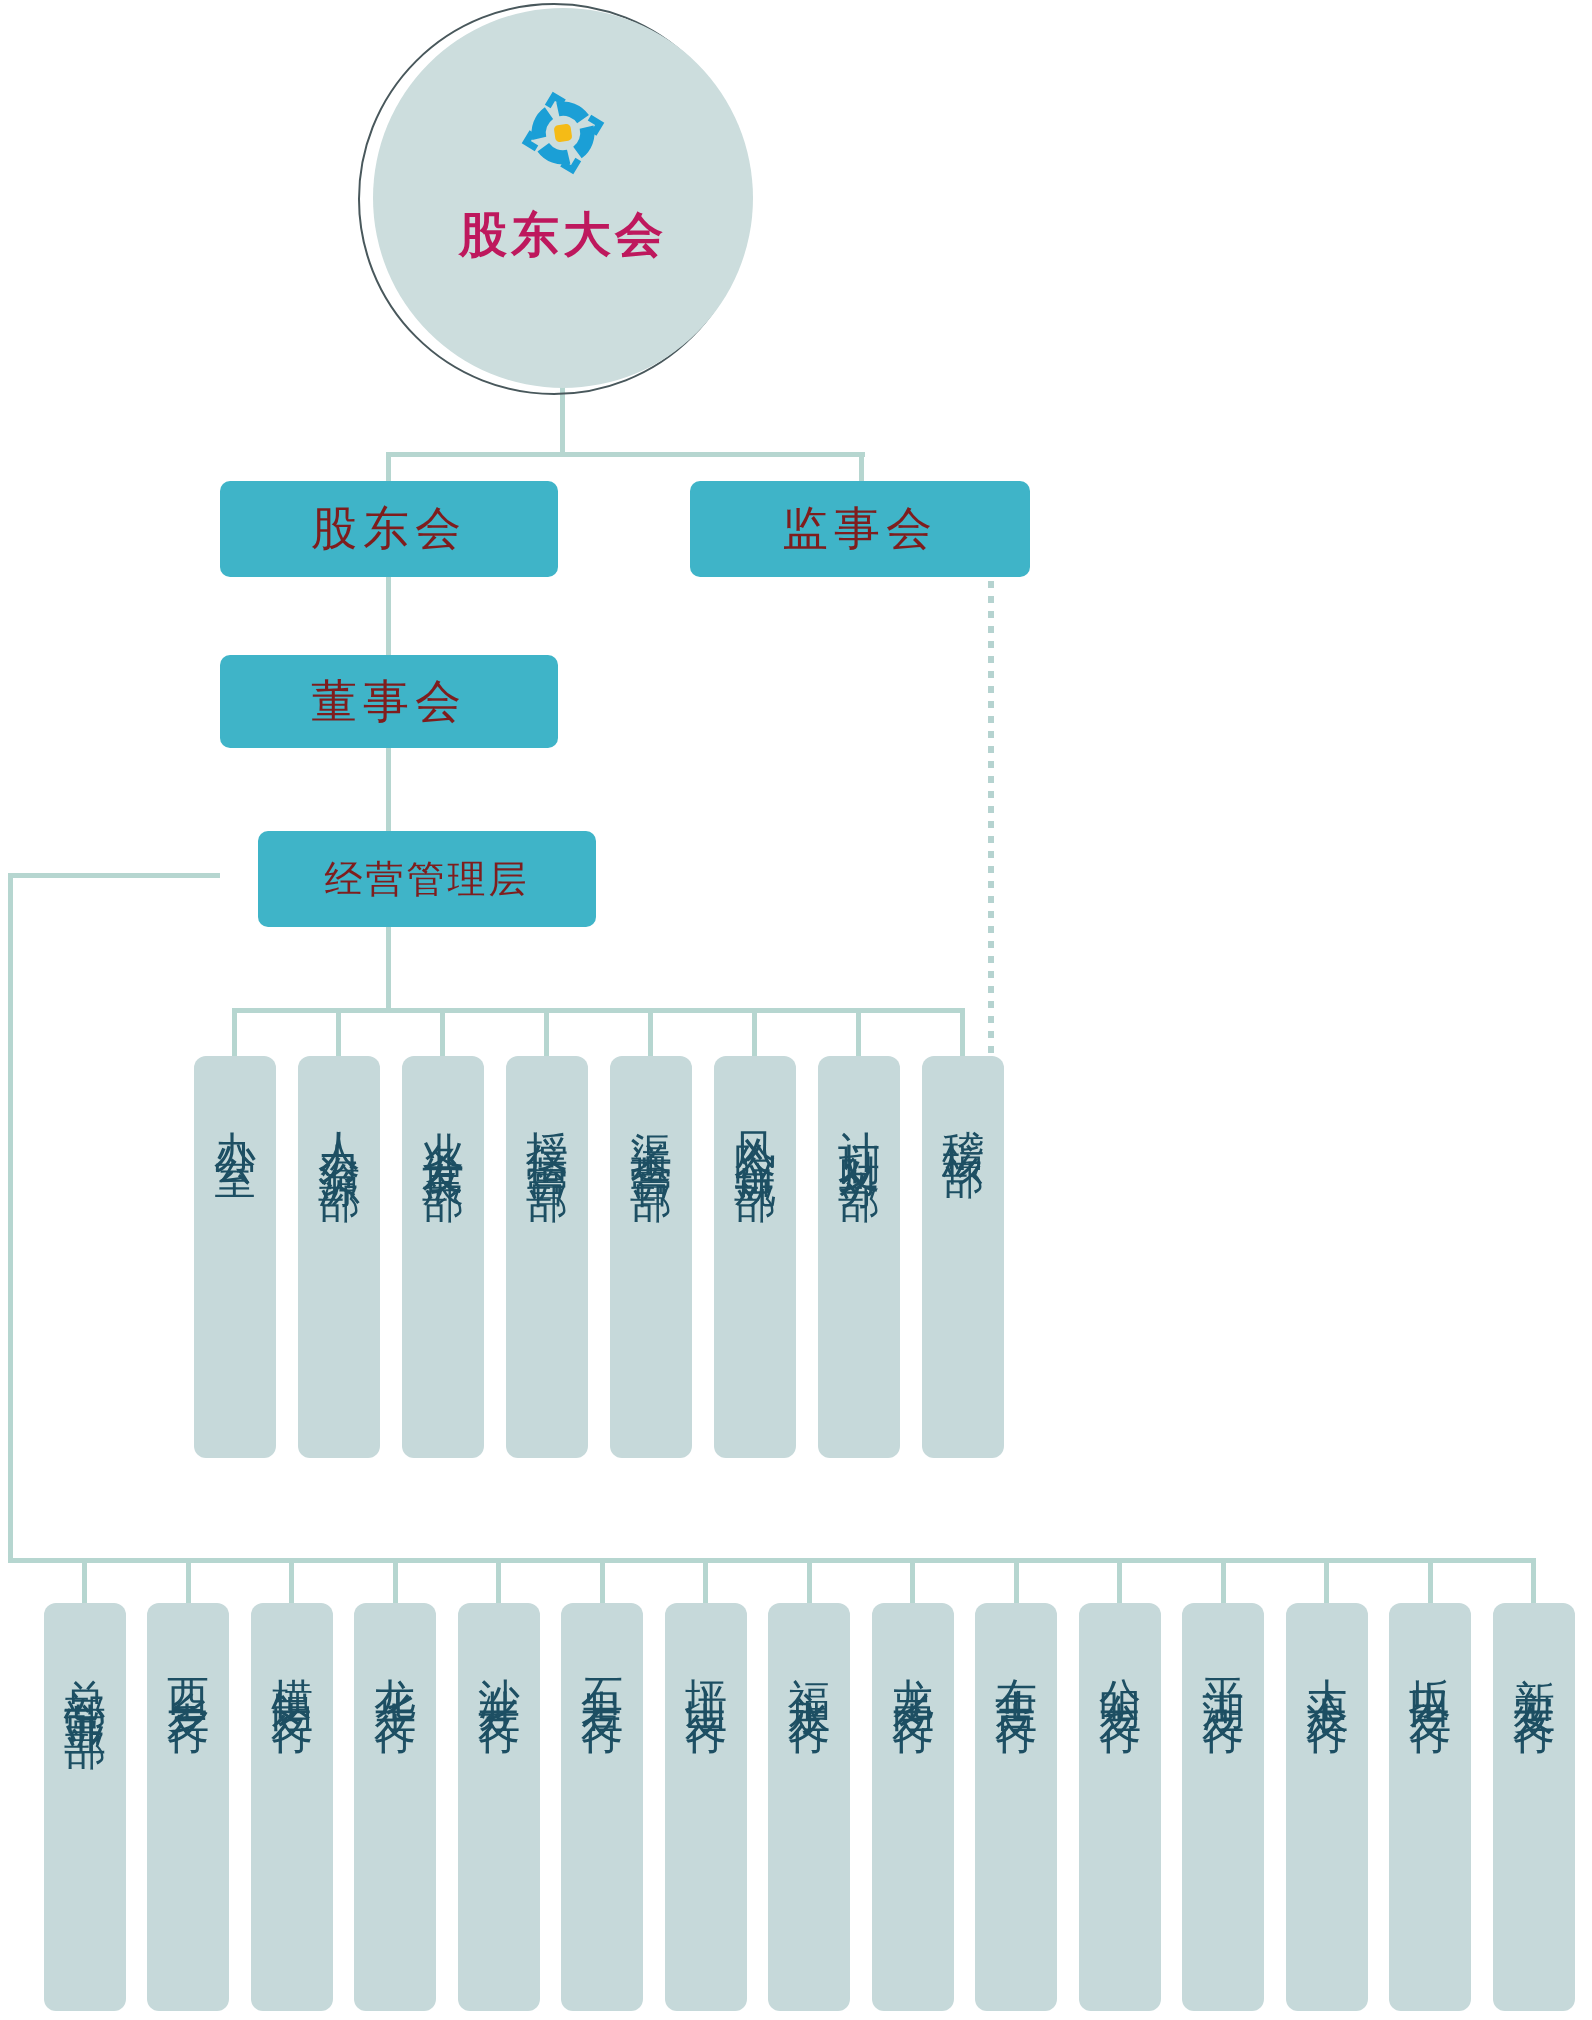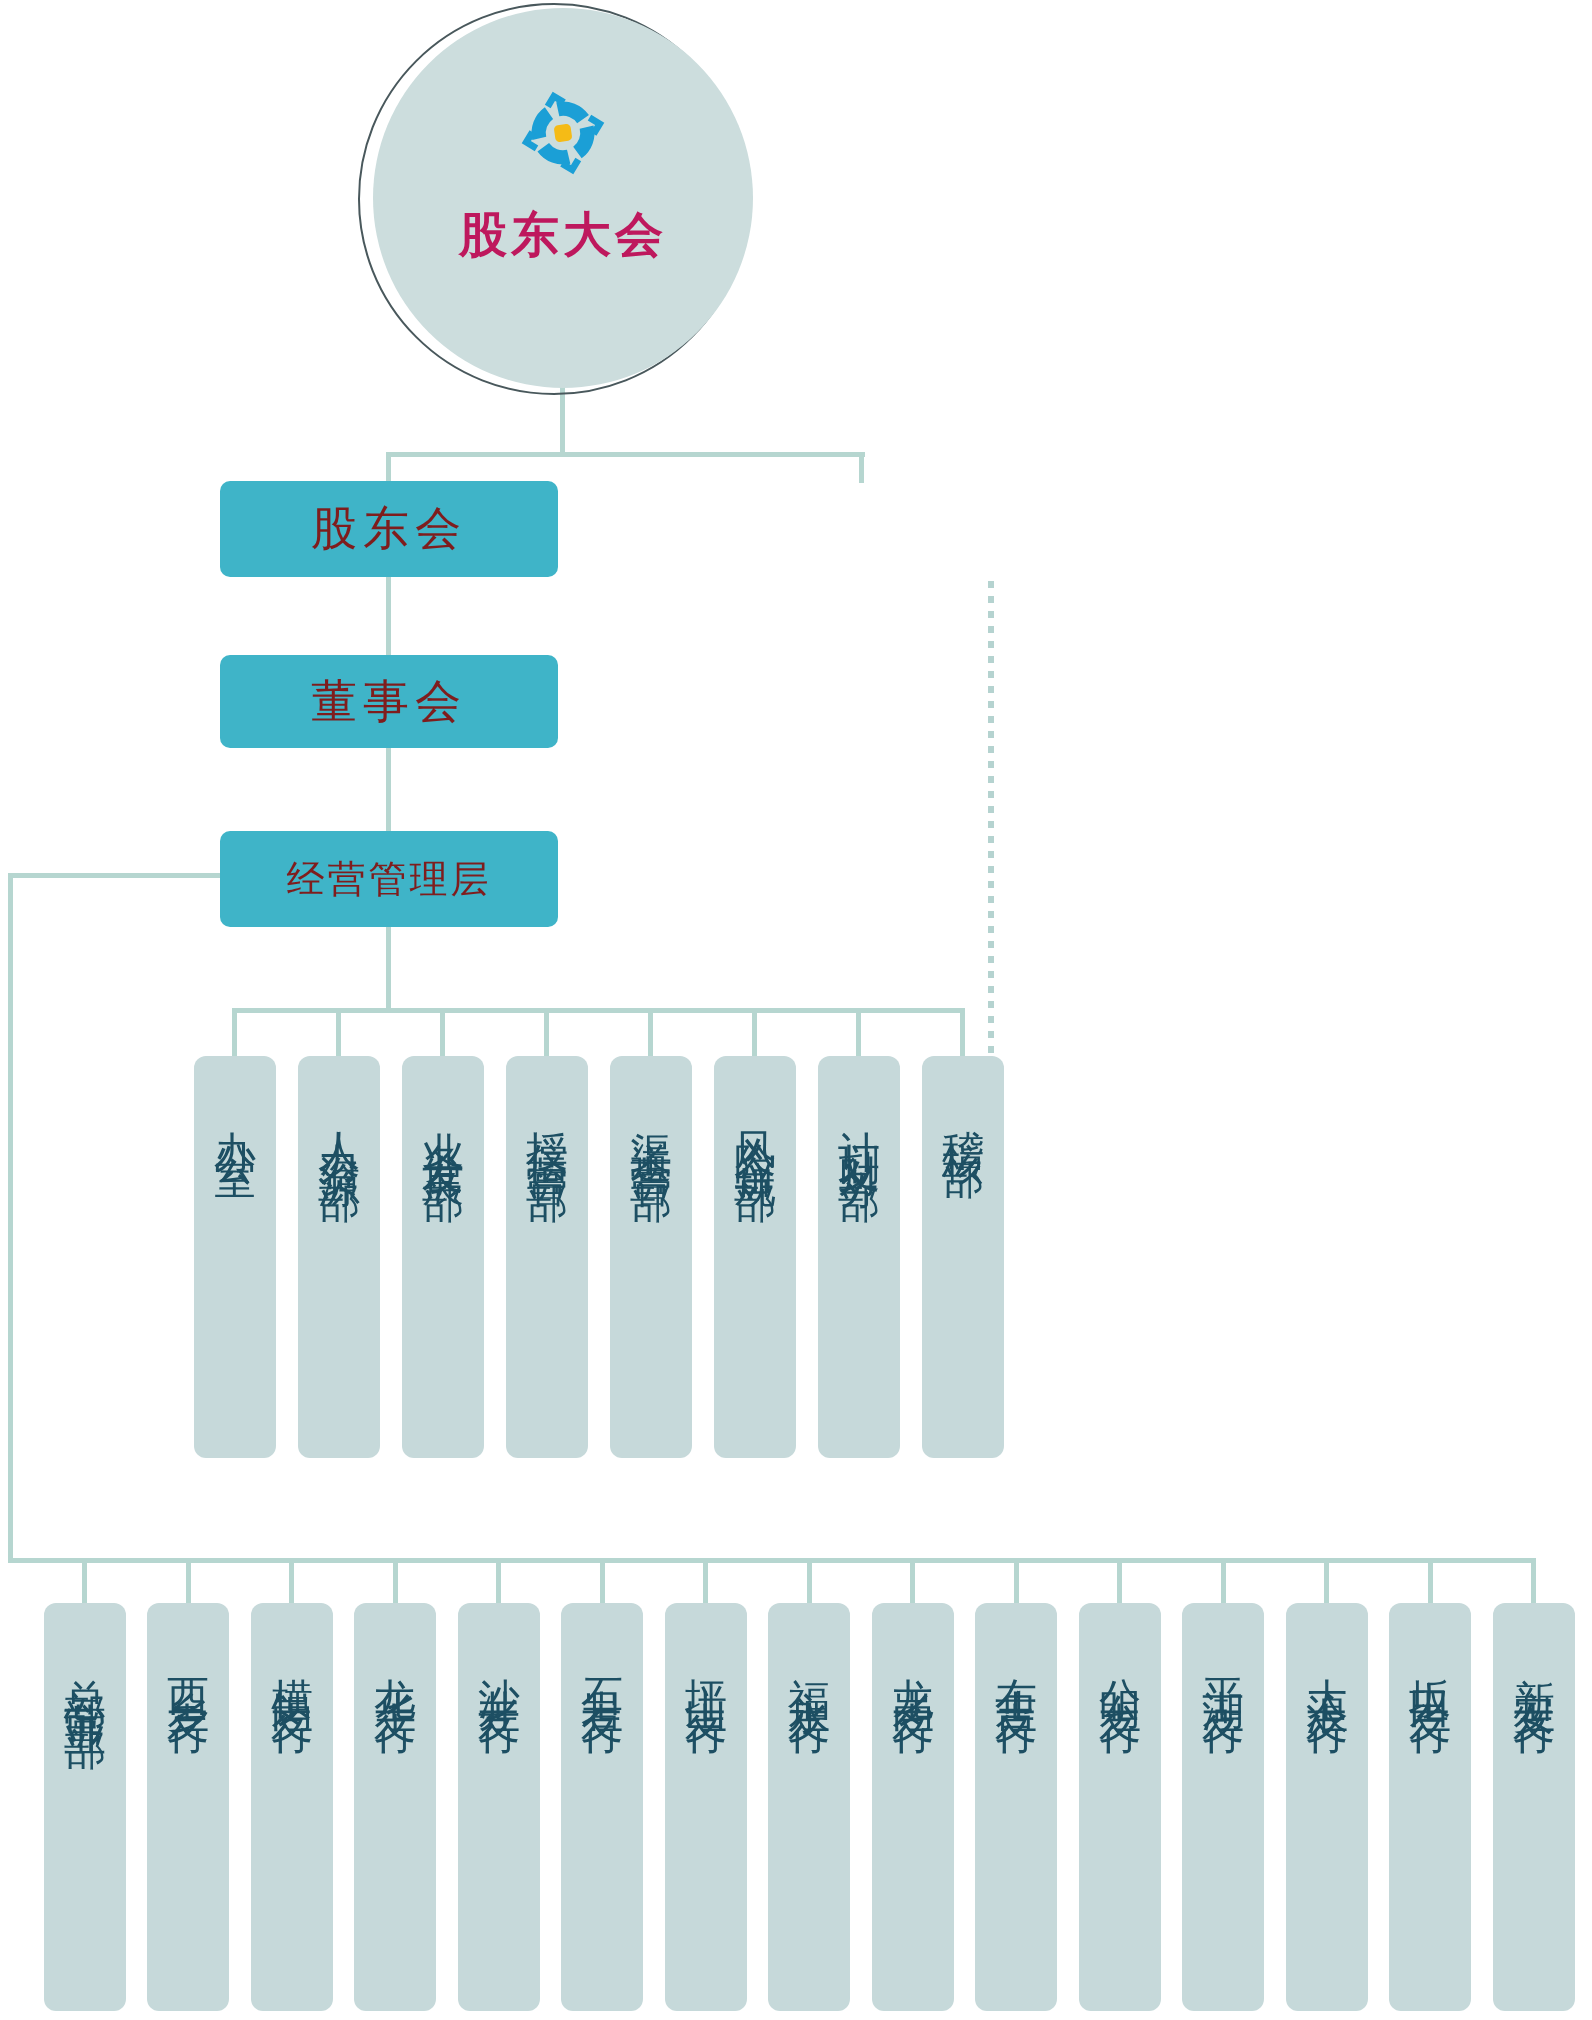--- a/index.html
+++ b/index.html
@@ -26,21 +26,21 @@
   .hall-logo{position:absolute;left:521px;top:91px;width:84px;height:84px;}
   .hall-title{
     position:absolute;left:373px;top:203px;width:380px;
     text-align:center;font-size:48px;font-weight:600;color:#be185d;letter-spacing:4px;
   }
   .box-teal{
     position:absolute;background:#3fb4c8;border-radius:10px;
     color:#7f1d1d;display:flex;align-items:center;justify-content:center;
     font-size:46px;letter-spacing:6px;font-weight:500;
   }
-  .box-teal.small-text{font-size:38px;letter-spacing:3px;}
+  .box-teal.small-text{font-size:38px;letter-spacing:3px;margin-left:38px;}
   .box-light{
     position:absolute;background:#c6d9da;border-radius:12px;
     display:flex;justify-content:center;box-sizing:border-box;padding-top:42px;
   }
   .box-light span{
     writing-mode:vertical-rl;text-orientation:upright;
     font-size:42px;letter-spacing:12px;color:#1d4f63;font-weight:500;
   }
   .dept{top:1056px;width:82px;height:402px;}
   .branch{top:1603px;width:82px;height:408px;}
@@ -97,20 +97,23 @@
       <path d="M 85 40 L 95 50 L 85 60" fill="none" stroke="#1b9fd6" stroke-width="8" stroke-linejoin="miter"></path>
       <path d="M 60 85 L 50 95 L 40 85" fill="none" stroke="#1b9fd6" stroke-width="8" stroke-linejoin="miter"></path>
       <path d="M 15 60 L 5 50 L 15 40" fill="none" stroke="#1b9fd6" stroke-width="8" stroke-linejoin="miter"></path>
     </g>
     <rect x="40" y="40" width="20" height="20" rx="5" fill="#f5bb16" transform="rotate(-8 50 50)"></rect>
   </svg>
   <div class="hall-title">股东大会</div>
 
   <div class="box-teal" style="left:220px;top:481px;width:338px;height:96px;">
     <span>股东会</span>
+  </div>
+  <div class="box-teal" style="left:690px;top:481px;width:340px;height:96px;">
+    <span>监事会</span>
   </div>
 
   <div class="box-teal" style="left:220px;top:655px;width:338px;height:93px;">
     <span>董事会</span>
   </div>
 
   <div class="box-teal small-text" style="left:220px;top:831px;width:338px;height:96px;">
     <span>经营管理层</span>
   </div>
 

